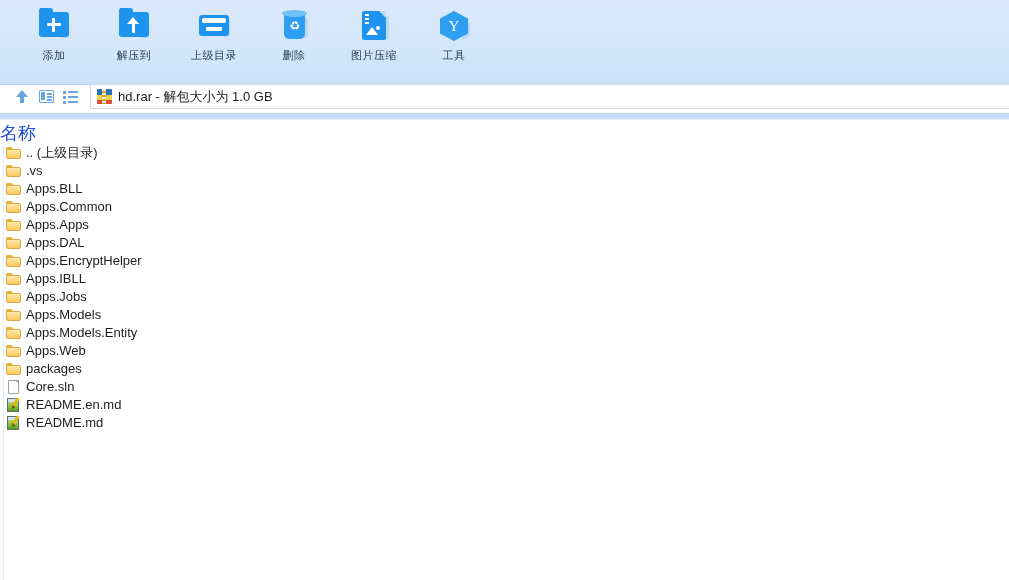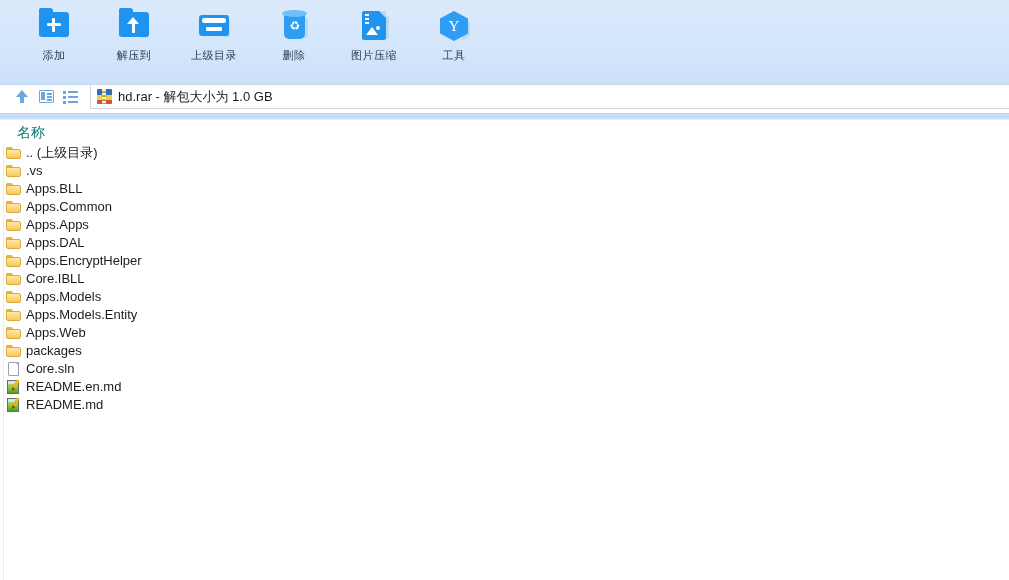--- a/index.html
+++ b/index.html
@@ -301,23 +301,23 @@
     border-top: 1px solid #b4d2f0;
   }
   .colhead-labels {
     position: absolute; left: 0; top: 122px;
     width: 1009px; height: 22px;
     background: #ffffff;
     display: flex;
     align-items: center;
   }
   .col-name {
-    font-size: 14px;
-    color: #0f766e;
-    padding-left: 17px;
+    font-size: 18px;
+    color: #1d4ed8;
+    padding-left: 0;
   }
 
   
   .filelist {
     position: absolute; left: 0; top: 144px;
     width: 1009px; height: 436px;
     background: #ffffff;
     overflow: hidden;
   }
   .list-edge {
@@ -560,21 +560,28 @@
           <div class="tab"></div>
           <div class="body"></div>
         </div>
         <span class="row-name">Apps.EncryptHelper</span>
       </div>
       <div class="row">
         <div class="ico ico-folder">
           <div class="tab"></div>
           <div class="body"></div>
         </div>
-        <span class="row-name">Core.IBLL</span>
+        <span class="row-name">Apps.IBLL</span>
+      </div>
+      <div class="row">
+        <div class="ico ico-folder">
+          <div class="tab"></div>
+          <div class="body"></div>
+        </div>
+        <span class="row-name">Apps.Jobs</span>
       </div>
       <div class="row">
         <div class="ico ico-folder">
           <div class="tab"></div>
           <div class="body"></div>
         </div>
         <span class="row-name">Apps.Models</span>
       </div>
       <div class="row">
         <div class="ico ico-folder">

